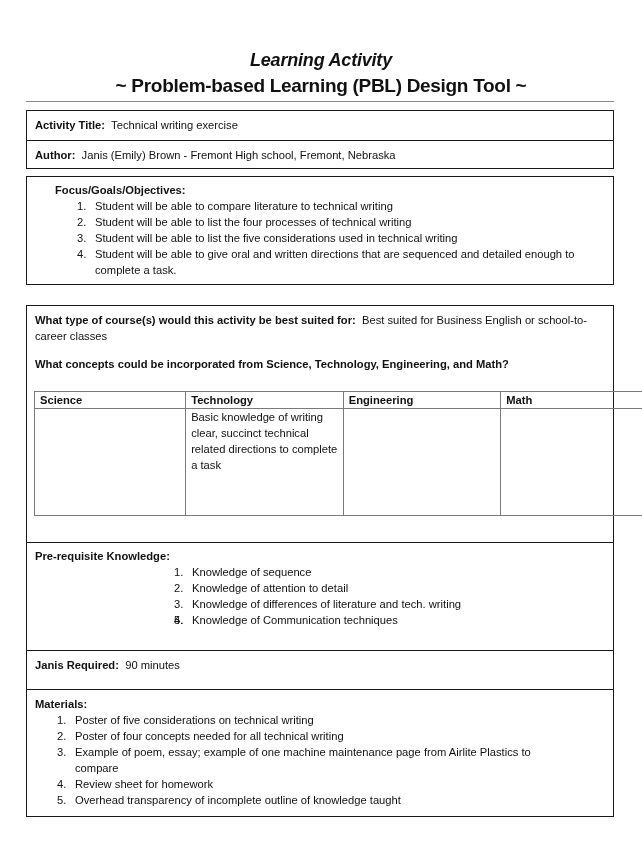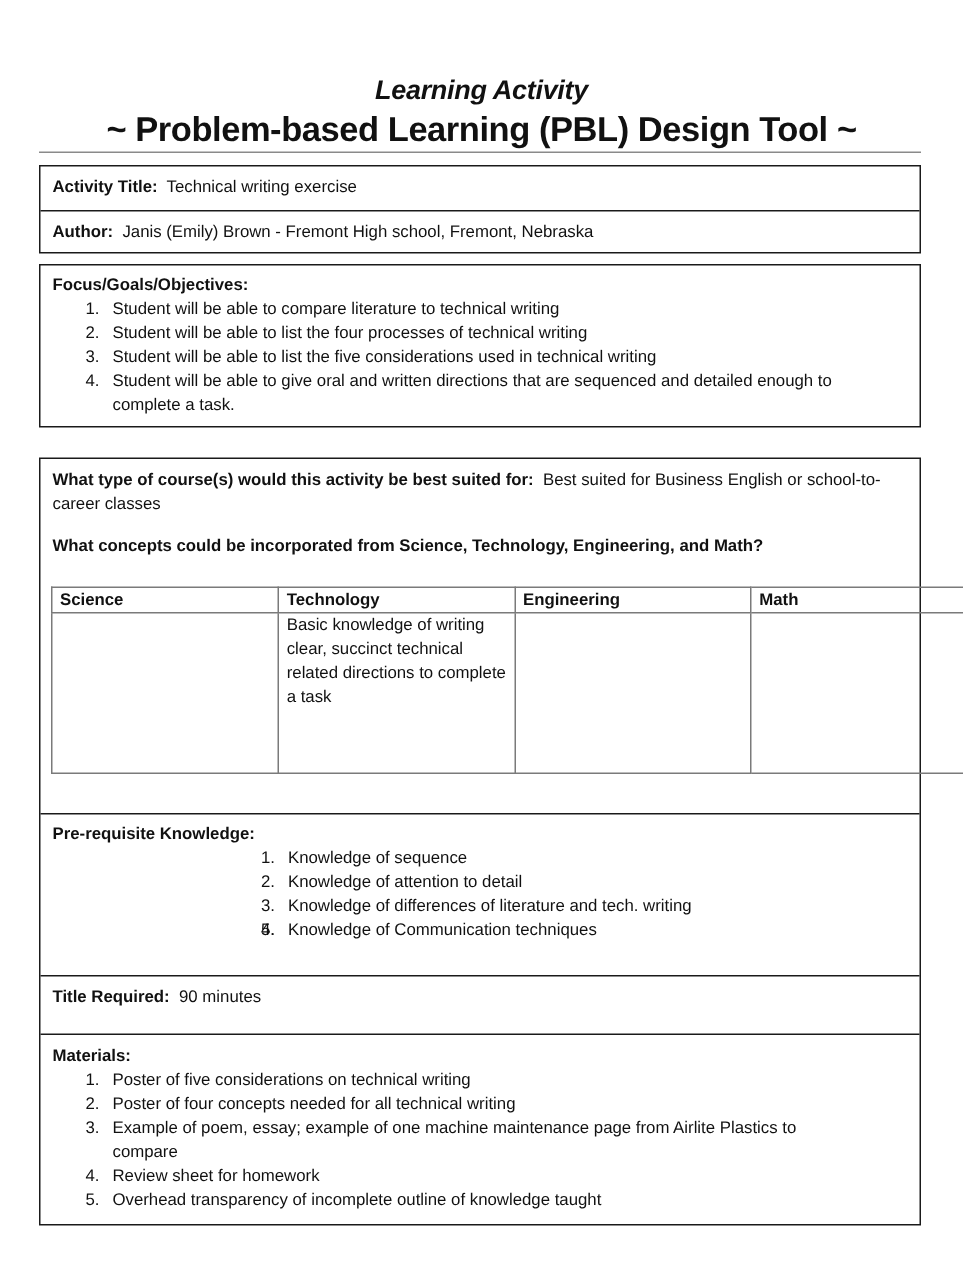--- a/index.html
+++ b/index.html
@@ -3,21 +3,21 @@
 <meta charset="utf-8">
 <style>
   html, body { margin: 0; padding: 0; background: #ffffff; }
   body {
     width: 642px; height: 841px; position: relative; overflow: hidden;
     font-family: "Liberation Sans", "DejaVu Sans", sans-serif;
     color: #111111; font-size: 11.2px; line-height: 16px;
   }
   .title-block { position: absolute; top: 47px; left: 0; width: 642px; text-align: center; }
   .title-1 { font-size: 18px; font-weight: bold; font-style: italic; line-height: 26px; letter-spacing: -0.2px; }
-  .title-2 { font-size: 23px; font-weight: bold; line-height: 26px; letter-spacing: -0.3px; }
+  .title-2 { font-size: 19px; font-weight: bold; line-height: 26px; letter-spacing: -0.3px; }
   .rule { position: absolute; left: 26px; top: 101px; width: 588px; height: 1px; background: #8a8a8a; }
 
   .box { position: absolute; left: 26px; width: 586px; border: 1.5px solid #1a1a1a; }
   .box-group .row { border-top: 1.5px solid #1a1a1a; padding: 0 8px; box-sizing: border-box; }
   .box-group .row:first-child { border-top: none; }
   .lbl { font-weight: bold; }
 
   ol.list { margin: 0; padding: 0; list-style: none; }
   ol.list li { position: relative; padding-left: 40px; }
   ol.list li .num { position: absolute; left: 22px; }
@@ -44,21 +44,21 @@
     <span class="lbl">Activity Title:</span>&nbsp;
     <span>Technical writing exercise</span>
   </div>
   <div class="row" style="height:28px; padding-top:6px;">
     <span class="lbl">Author:</span>&nbsp;
     <span>Janis (Emily) Brown - Fremont High school, Fremont, Nebraska</span>
   </div>
 </div>
 
 <div class="box box-group" style="top:176px; height:107px;">
-  <div class="row" style="padding-top:5px;">
+  <div class="row" style="padding-top:5px;margin-left:20px;">
     <div class="lbl">Focus/Goals/Objectives:</div>
     <ol class="list">
       <li><span class="num">1.</span><span>Student will be able to compare literature to technical writing</span></li>
       <li><span class="num">2.</span><span>Student will be able to list the four processes of technical writing</span></li>
       <li><span class="num">3.</span><span>Student will be able to list the five considerations used in technical writing</span></li>
       <li style="padding-right:10px;"><span class="num">4.</span><span>Student will be able to give oral and written directions that are sequenced and detailed enough to complete a task.</span></li>
     </ol>
   </div>
 </div>
 
@@ -98,21 +98,21 @@
     <ol class="list indented">
       <li><span class="num">1.</span><span>Knowledge of sequence</span></li>
       <li><span class="num">2.</span><span>Knowledge of attention to detail</span></li>
       <li><span class="num">3.</span><span>Knowledge of differences of literature and tech. writing</span></li>
       <li><span class="num">4.</span></li>
       <li><span class="num">5.</span><span>Knowledge of Communication techniques</span></li>
     </ol>
   </div>
 
   <div class="row" style="height:39px; padding-top:6px;">
-    <span class="lbl">Title Required:</span>&nbsp;
+    <span class="lbl">Janis Required:</span>&nbsp;
     <span>90 minutes</span>
   </div>
 
   <div class="row" style="padding-top:6px;">
     <div class="lbl">Materials:</div>
     <ol class="list mat">
       <li><span class="num">1.</span><span>Poster of five considerations on technical writing</span></li>
       <li><span class="num">2.</span><span>Poster of four concepts needed for all technical writing</span></li>
       <li style="padding-right:40px;"><span class="num">3.</span><span>Example of poem, essay; example of one machine maintenance page from Airlite Plastics to compare</span></li>
       <li><span class="num">4.</span><span>Review sheet for homework</span></li>

